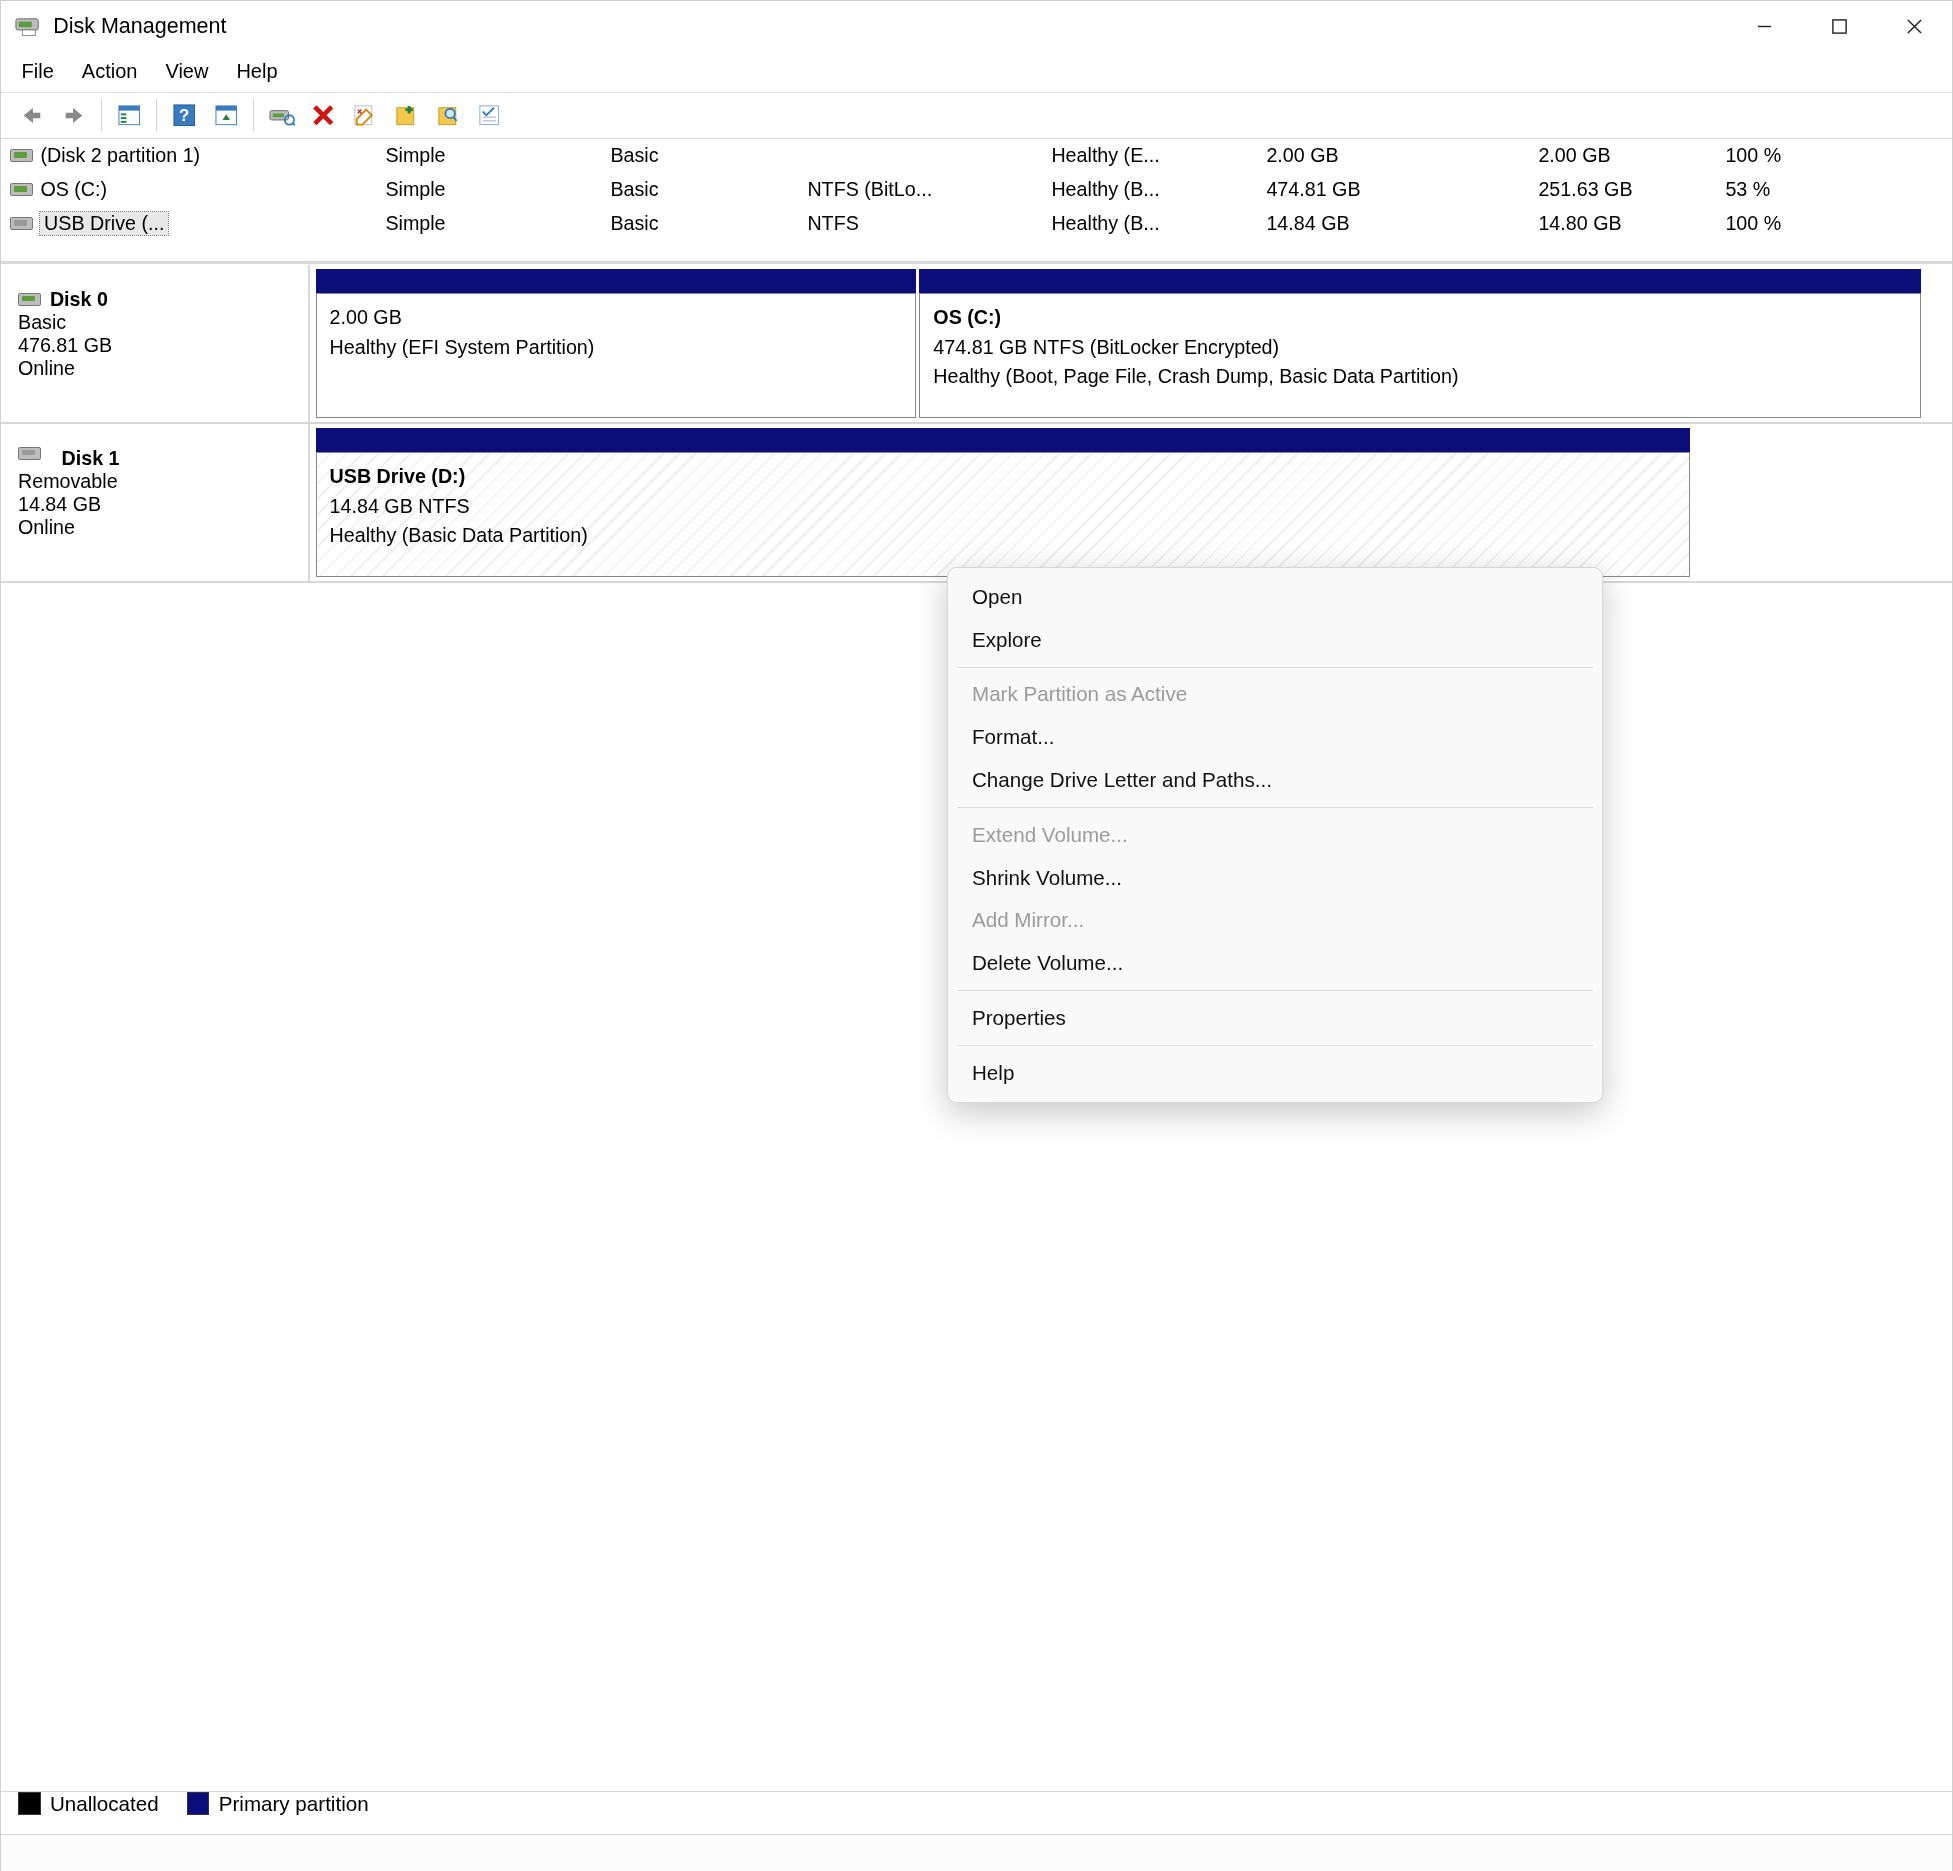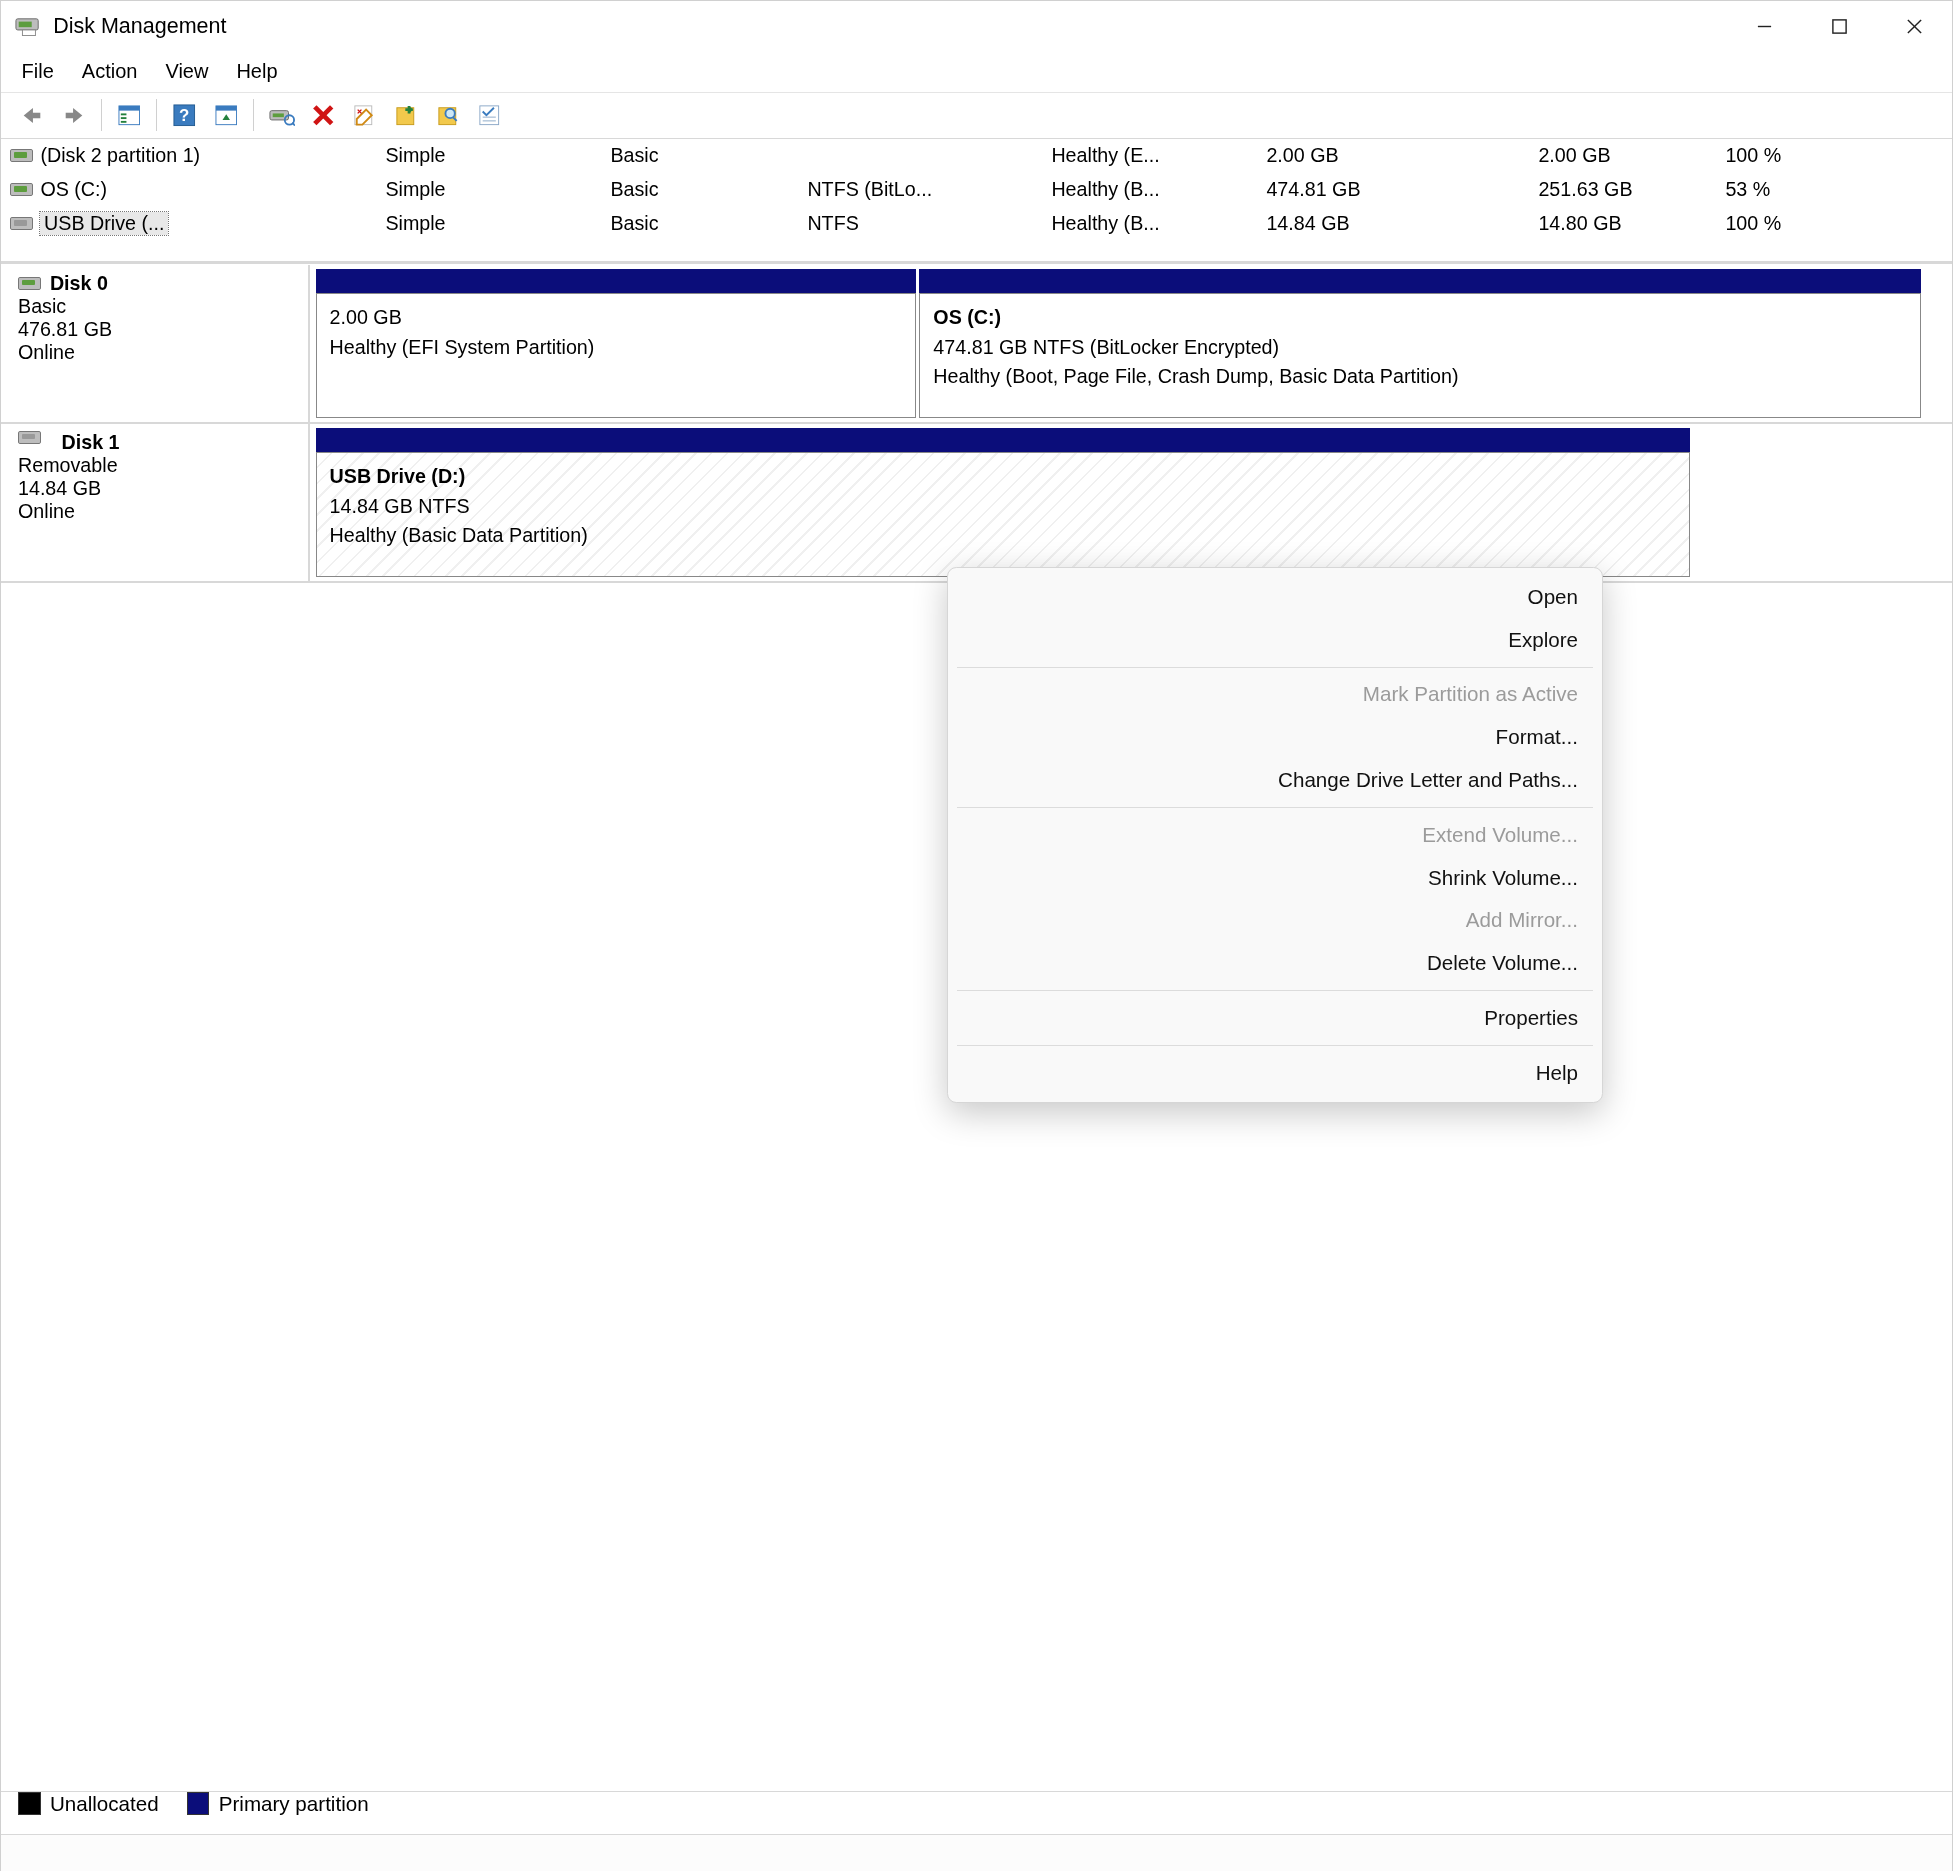--- a/index.html
+++ b/index.html
@@ -41,21 +41,21 @@
   .vol-head{display:flex;background:linear-gradient(#fdfdfd,#eaeaea);height:37px;border-top:0.9px solid #d0d0d0;border-bottom:0.9px solid #c7c7c7;}
   .vol-head .col{padding:5.6px 9.4px;border-right:0.9px solid #c7c7c7;font-size:19.7px;color:#222;white-space:nowrap;overflow:hidden;}
   .vol-rows{background:#fff;min-height:122px;}
   .vol-row{display:flex;height:34px;align-items:center;}
   .vol-row .col{padding:1.9px 9.4px;white-space:nowrap;overflow:hidden;text-overflow:ellipsis;}
   .vol-row .icon-cell{display:flex;align-items:center;gap:7.5px;}
   .selected .name-box{background:#e8e8e8;outline:0.9px dotted #777;display:inline-block;padding:0 3.7px;}
   
   .disk-area{flex:1;overflow:auto;border-top:0.9px solid #fff;background:#fff;position:relative;}
   .disk-row{display:flex;min-height:159px;border-bottom:2.8px solid #d8d8d8;}
-  .disk-label{width:309px;padding:7px 17px;border-right:2.8px solid #d8d8d8;}
+  .disk-label{width:309px;padding:23px 17px;border-right:2.8px solid #d8d8d8;}
   .disk-label .disk-name{font-weight:700;}
   .disk-partitions{flex:1;display:flex;padding:3.7px;}
   .partition{display:flex;flex-direction:column;margin:0 1.9px;}
   .partition .bar{height:24px;background:var(--primary-blue);}
   .partition .body{flex:1;border:0.9px solid #888;padding:9.4px 13px;line-height:1.5;}
   .partition .body b{font-weight:700;}
   .part-hatch .body{background:repeating-linear-gradient(135deg,#fff 0 9.4px,#f0f0f0 9.4px 11.2px);}
   
   .context-menu{position:absolute;background:#f9f9f9;border:0.9px solid #d6d6d6;border-radius:9.4px;box-shadow:0 9.4px 34px rgba(0,0,0,.22);padding:7.5px 0;width:656px;font-size:20.6px;}
   .cm-item{padding:9.4px 24px;color:#111;}
@@ -282,21 +282,21 @@
             <div>14.84 GB</div>
             <div>Online</div>
           </div>
           <div class="disk-partitions">
             <div class="partition part-hatch" style="width: 1374px;">
               <div class="bar"></div>
               <div class="body"><b>USB Drive  (D:)</b><br><span>14.84 GB NTFS</span><br><span>Healthy (Basic Data Partition)</span></div>
             </div>
           </div>
         </div>
-        <div class="context-menu" id="ctx" style="left: 946px; top: 302px; text-align: right;">
+        <div class="context-menu" id="ctx" style="left: 946px; top: 302px;">
           <div class="cm-item">Open</div>
           <div class="cm-item">Explore</div>
           <div class="cm-sep"></div>
           <div class="cm-item disabled">Mark Partition as Active</div>
           <div class="cm-item">Format...</div>
           <div class="cm-item">Change Drive Letter and Paths...</div>
           <div class="cm-sep"></div>
           <div class="cm-item disabled">Extend Volume...</div>
           <div class="cm-item">Shrink Volume...</div>
           <div class="cm-item disabled">Add Mirror...</div>

